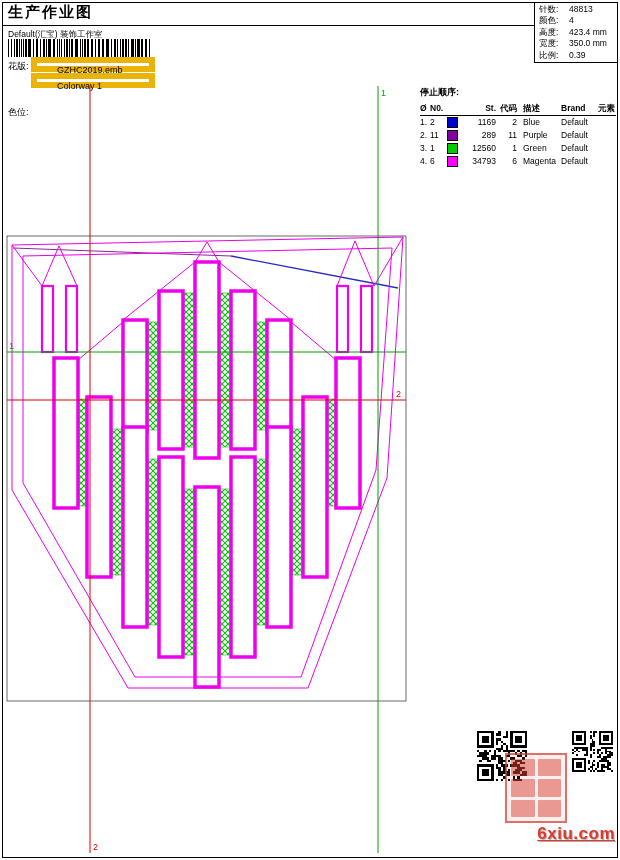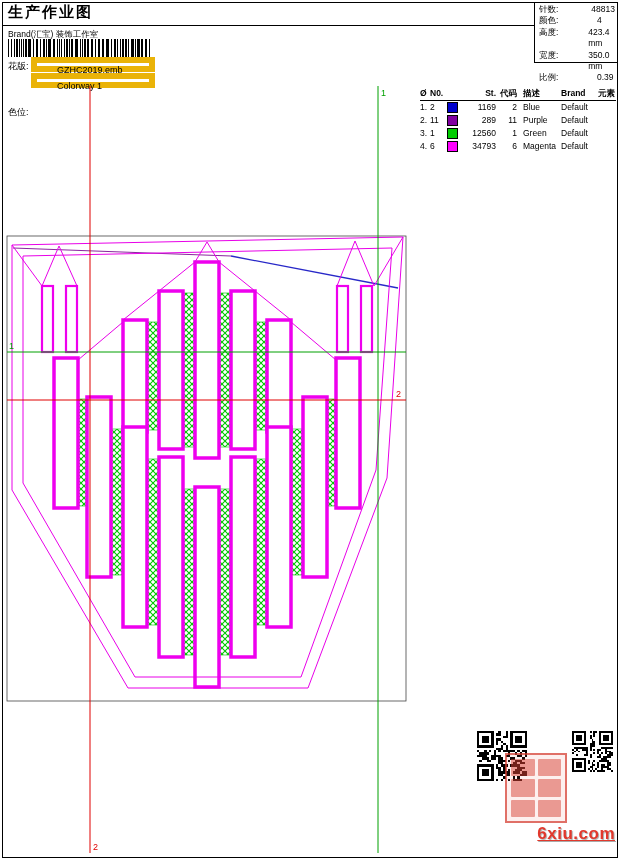--- a/index.html
+++ b/index.html
@@ -18,21 +18,21 @@
   .col-label{left:8px;top:76px;margin-top:30px;}
   .meta-box{left:31px;width:124px;height:15px;border:6px solid #eab308;font-size:9px;
             line-height:15px;padding-left:20px;box-sizing:border-box;}
   .pat-box{top:57px;}
   .colw-box{top:73px;}
 
   
   .info-vline{left:534px;top:3px;width:1px;height:59px;background:#000;}
   .info-hline{left:534px;top:62px;width:83px;height:1px;background:#000;}
   .info-panel{left:539px;top:4px;width:76px;font-size:8.5px;}
-  .info-row{display:flex;line-height:11.4px;gap:28px;}
+  .info-row{display:flex;line-height:11.4px;}
   .info-row .il{width:30px;}
 
   
   .stop-table{left:420px;top:86px;width:196px;font-size:8.5px;}
   .stop-title{font-weight:bold;font-size:9px;margin-bottom:2px;}
   .stop-header,.stop-row{display:grid;grid-template-columns:10px 17px 15px 36px 22px 41px 37px 18px;
       align-items:center;height:13px;line-height:13px;}
   .stop-header{font-weight:bold;border-bottom:1px solid #000;height:14px;}
   .c{overflow:hidden;white-space:nowrap;}
   .st{text-align:right;padding-right:2px;}
@@ -57,21 +57,21 @@
              text-shadow:1px 1px 1px #aaa;letter-spacing:0.5px;text-decoration:underline;}
 </style>
 </head>
 <body>
 
 <div class="page">
   <div class="page-border"></div>
 
   <div class="abs title">生产作业图</div>
   <div class="abs title-rule"></div>
-  <div class="abs subtitle">Brand(汇宝) 装饰工作室</div>
+  <div class="abs subtitle">Default(汇宝) 装饰工作室</div>
   <svg class="abs barcode" id="barcode" viewBox="0 0 145 18" preserveAspectRatio="none">
       <rect x="0" y="0" width="1" height="18" fill="#000"></rect>
       <rect x="3" y="0" width="1" height="18" fill="#000"></rect>
       <rect x="6" y="0" width="1" height="18" fill="#000"></rect>
       <rect x="8" y="0" width="2" height="18" fill="#000"></rect>
       <rect x="11" y="0" width="1" height="18" fill="#000"></rect>
       <rect x="13" y="0" width="1" height="18" fill="#000"></rect>
       <rect x="15" y="0" width="1" height="18" fill="#000"></rect>
       <rect x="17" y="0" width="2" height="18" fill="#000"></rect>
       <rect x="20" y="0" width="3" height="18" fill="#000"></rect>
@@ -142,20 +142,21 @@
         <span class="il">宽度:</span>
         <span>350.0 mm</span>
       </div>
     <div class="info-row">
         <span class="il">比例:</span>
         <span>0.39</span>
       </div>
   </div>
 
   <div class="abs stop-table">
+    <div class="stop-title">停止顺序:</div>
     <div class="stop-header">
       <span class="c">Ø</span>
       <span class="c">N0.</span>
       <span class="c"></span>
       <span class="c st">St.</span>
       <span class="c code">代码</span>
       <span class="c desc">描述</span>
       <span class="c">Brand</span>
       <span class="c">元素</span>
     </div>

